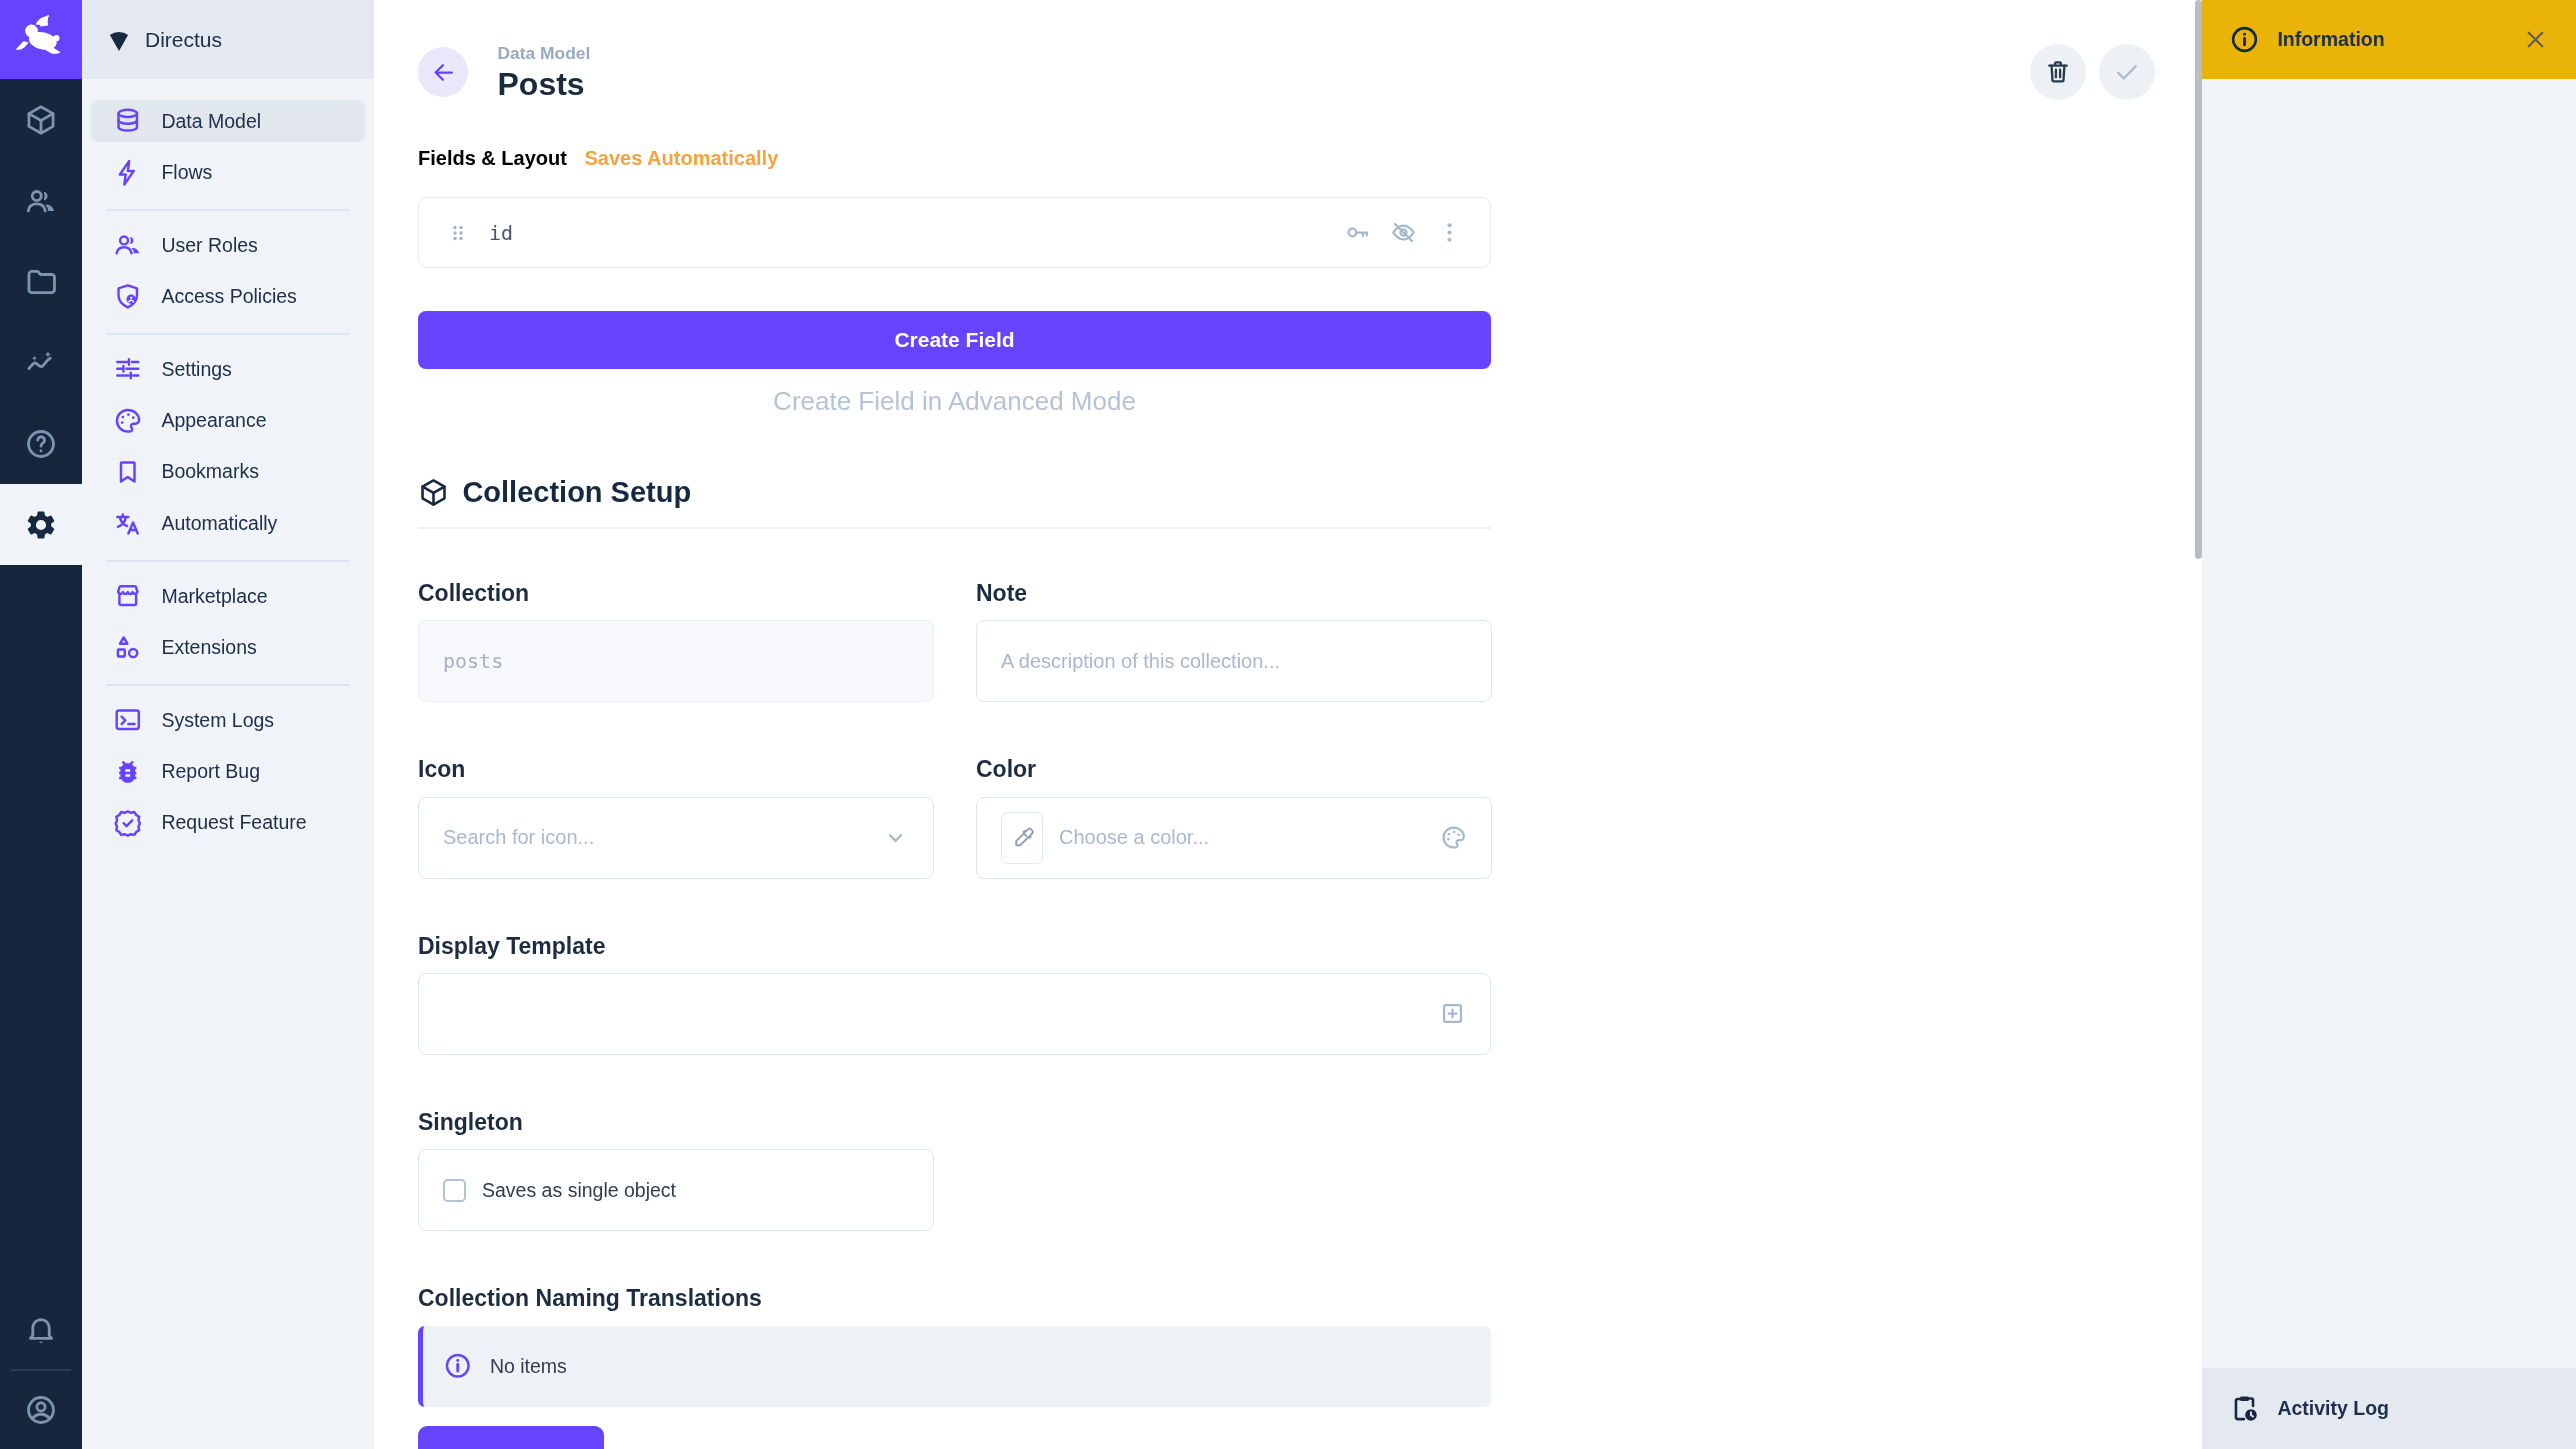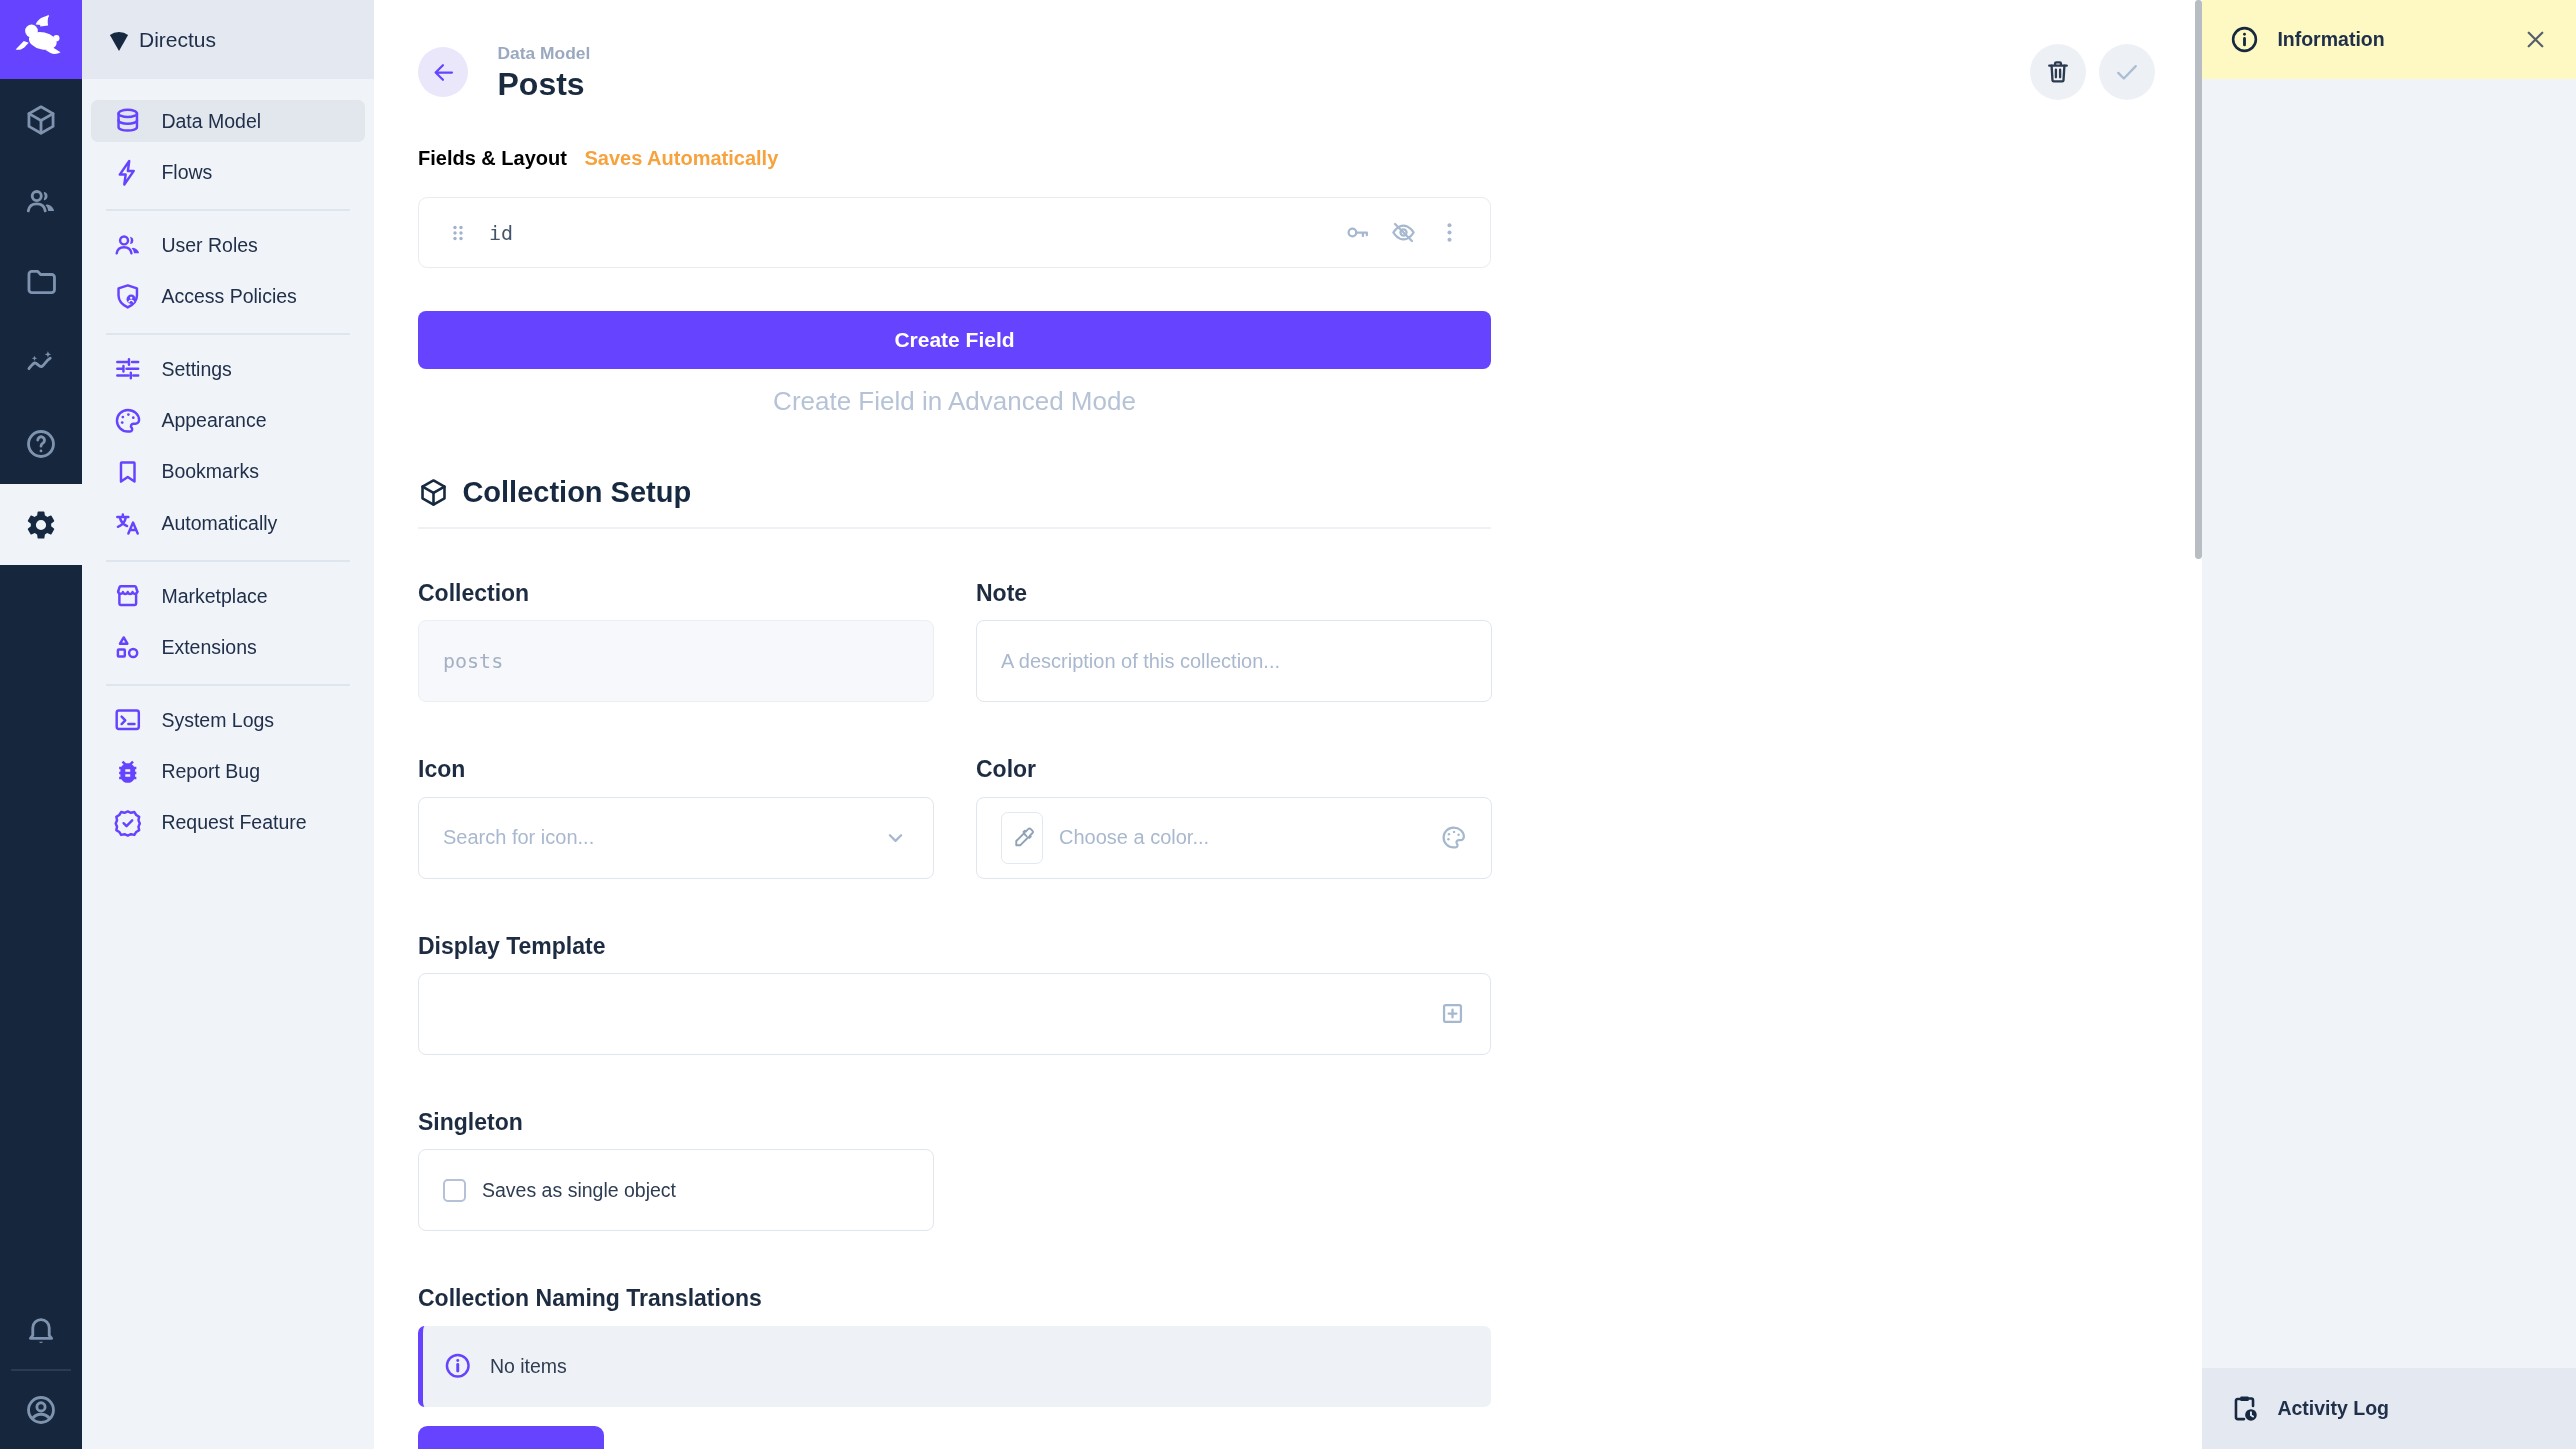--- a/index.html
+++ b/index.html
@@ -15,21 +15,21 @@
   .module-item svg { width:34px; height:34px; }
   .module-item.active { background:#F0F4F9; color:#172940; }
   .module-bottom { position:absolute; bottom:0; left:0; width:82px; }
   .module-slot { width:82px; height:81px; display:flex; align-items:center; justify-content:center; color:#7E93AE; }
   .module-slot svg { width:34px; height:34px; }
   .module-divider { height:2px; background:#2C3B51; margin:0 11.4px; border:none; }
   .module-slot.last { height:78px; }
 
   
   .sidebar { width:292px; height:100%; background:#F0F4F9; flex:none; }
-  .project-bar { height:79px; background:#E4E9F1; display:flex; align-items:center; gap:6px; padding:0 23px; }
+  .project-bar { height:79px; background:#E4E9F1; display:flex; align-items:center; gap:12px; padding:0 23px; }
   .project-bar svg { width:28px; height:28px; color:#172940; flex:none; }
   .project-name { font-size:21px; color:#21304A; font-weight:500; }
   .nav { padding:21px 9.4px 0; }
   .nav-item { height:42px; border-radius:6.7px; display:flex; align-items:center; gap:19px; padding:0 21.5px;
               margin-bottom:9.4px; font-size:19.5px; color:#21304A; font-weight:500; cursor:pointer; }
   .nav-item.active { background:#E2E7EE; }
   .nav-item svg { width:29.5px; height:29.5px; color:#6644FF; flex:none; }
   .nav-divider { height:1.3px; background:#DFE5EC; margin:16px 14.8px 13.4px; border:none; }
 
   
@@ -96,21 +96,21 @@
   .notice-text { font-size:19.5px; color:#2F3D52; }
   .create-new-btn { width:186px; height:67px; background:#6644FF; border:none; border-radius:9.4px;
                     color:#fff; font-size:21px; font-weight:600; font-family:inherit;
                     display:flex; align-items:center; justify-content:center; cursor:pointer; }
 
   .scrollbar-thumb { position:absolute; left:2195px; top:0; width:6.7px; height:559px;
                      background:#B8BCC3; border-radius:3.4px; z-index:5; }
 
   
   .panel { width:374px; flex:none; background:#F0F4F9; display:flex; flex-direction:column; height:100%; }
-  .panel-header { height:79px; background:#fef9c3; display:flex; align-items:center; gap:17.4px; padding:0 27px; flex:none; }
+  .panel-header { height:79px; background:#eab308; display:flex; align-items:center; gap:17.4px; padding:0 27px; flex:none; }
   .panel-header svg.info { width:31px; height:31px; color:#172940; flex:none; }
   .panel-title { font-size:19.5px; font-weight:600; color:#21304A; flex:1; }
   .panel-close { width:27px; height:27px; color:#55606C; cursor:pointer; flex:none; }
   .panel-body { flex:1; }
   .panel-footer { height:81px; background:#E4E9F1; display:flex; align-items:center; gap:17.4px; padding:0 27px;
                   flex:none; cursor:pointer; }
   .panel-footer svg { width:31px; height:31px; color:#172940; flex:none; }
   .panel-footer-label { font-size:19.5px; font-weight:600; color:#21304A; }
 
   svg.stroked { fill:none; stroke:currentColor; stroke-width:2; stroke-linecap:round; stroke-linejoin:round; }

